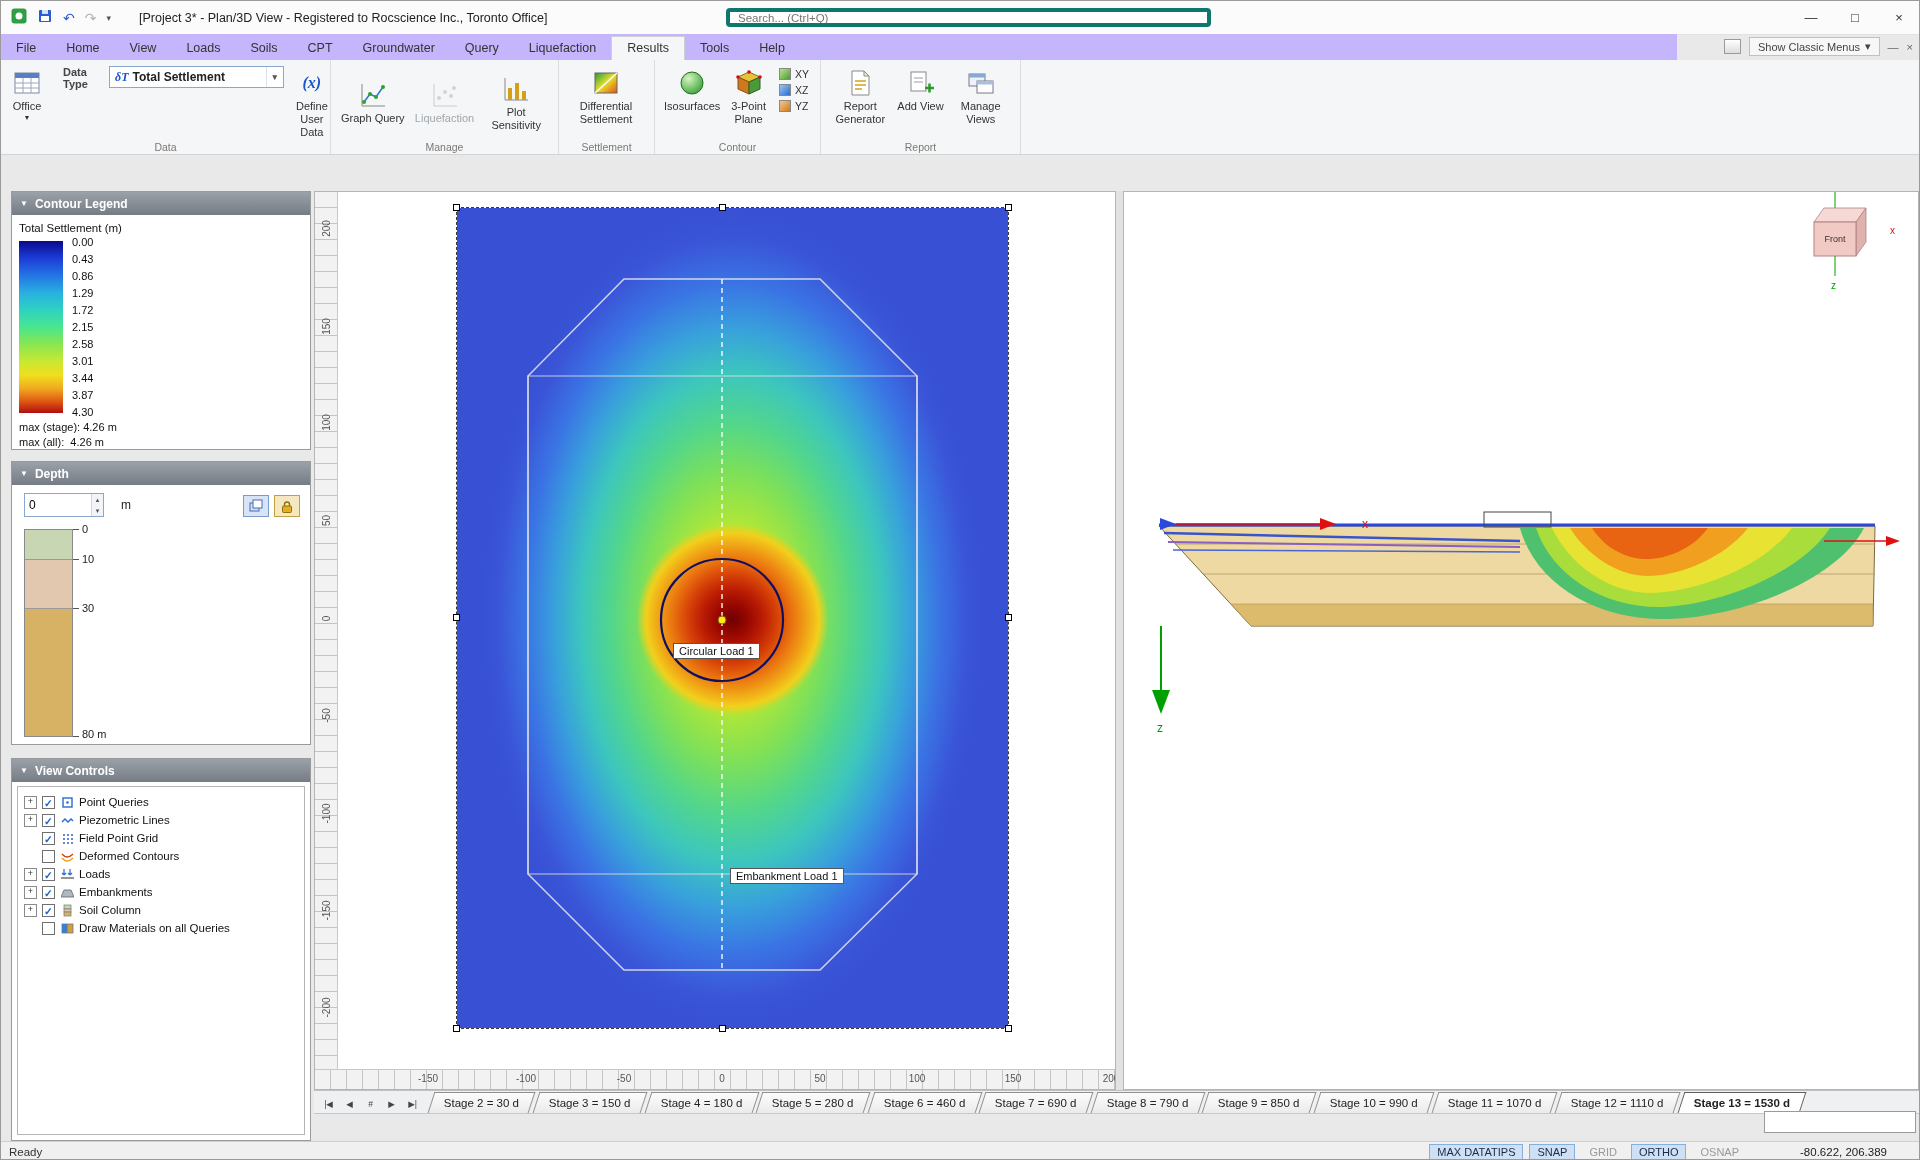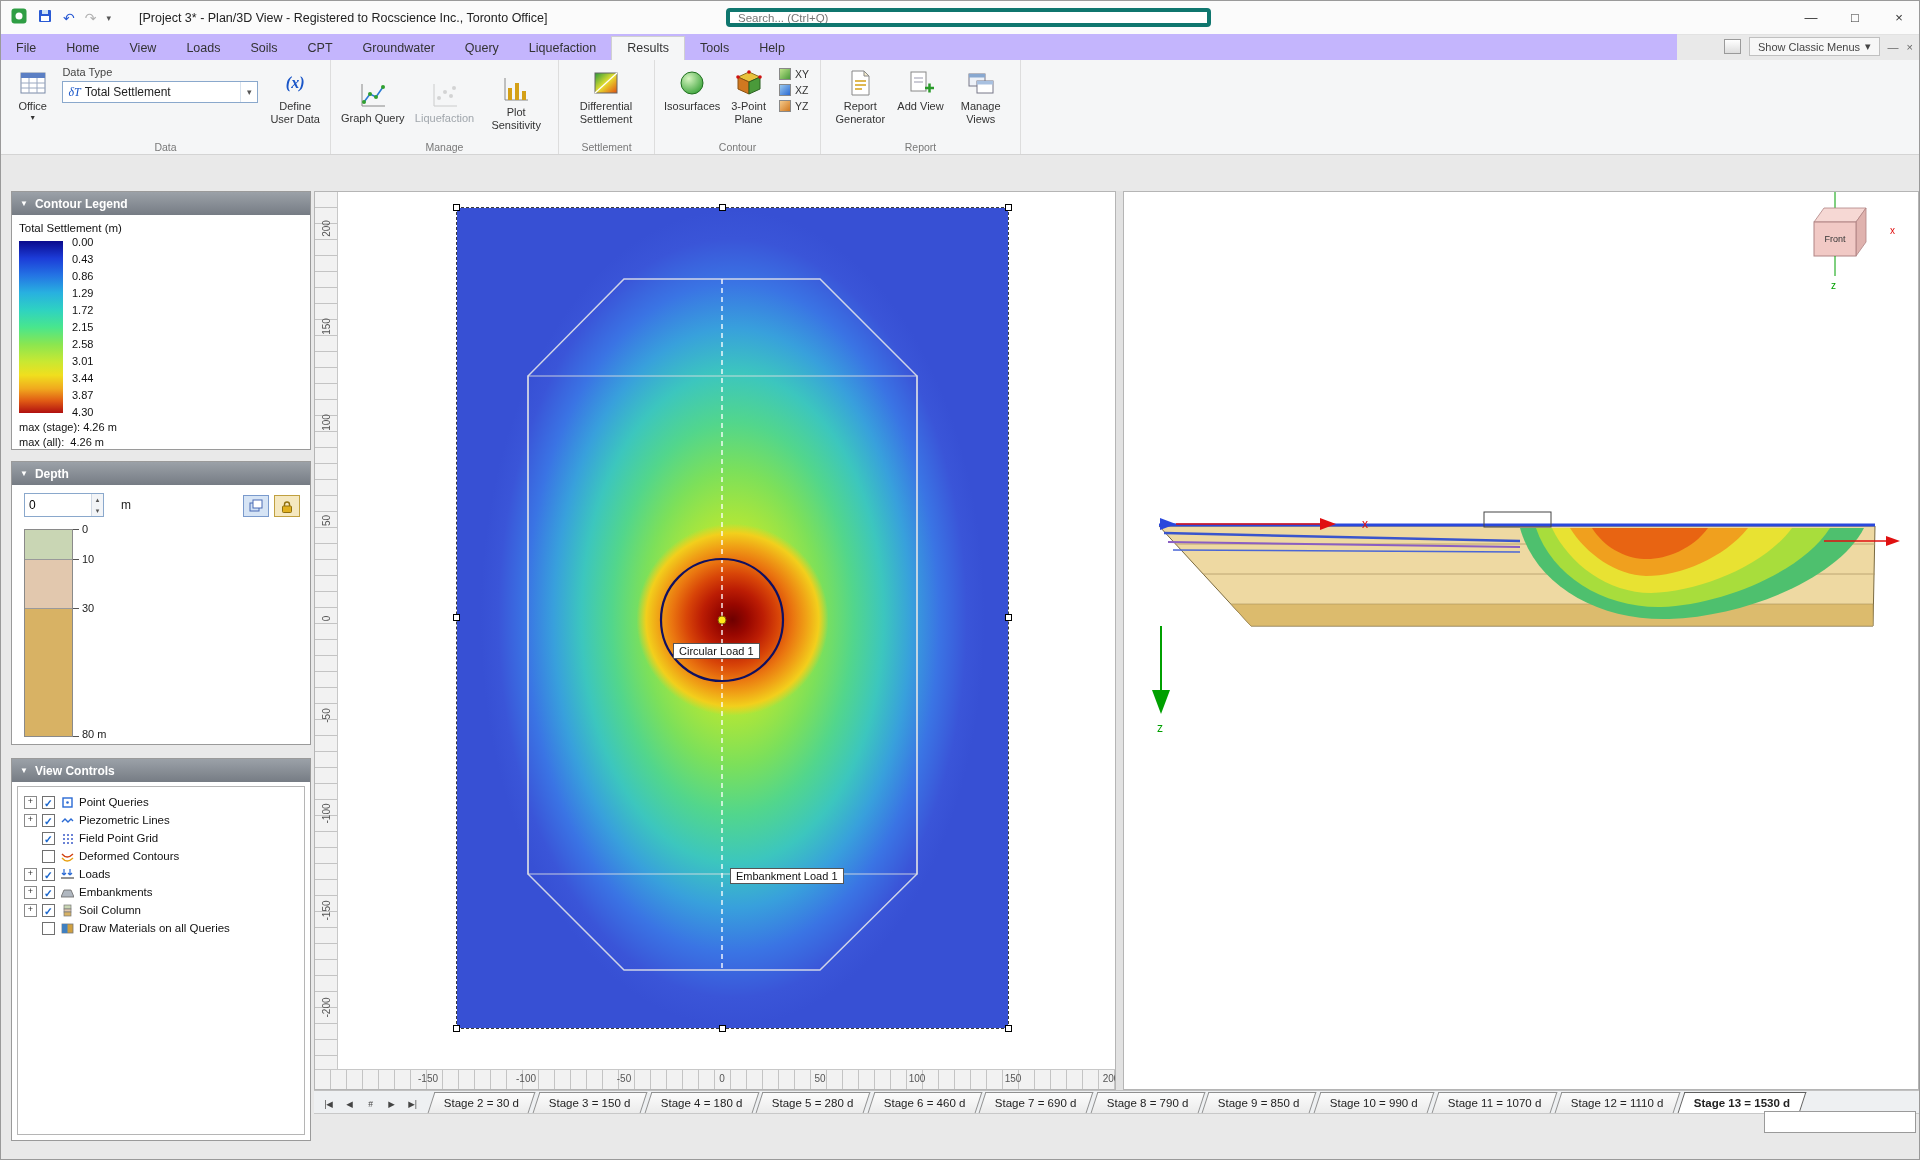--- a/index.html
+++ b/index.html
@@ -31,21 +31,21 @@
   .rgroup{position:relative;border-right:1px solid #ddd;padding:4px 8px 16px;display:flex;align-items:flex-start;gap:4px;box-sizing:border-box;}
   .rg-label{position:absolute;bottom:1px;left:0;right:0;text-align:center;font-size:10.5px;color:#797979;}
   .bigbtn{width:66px;display:flex;flex-direction:column;align-items:center;text-align:center;font-size:11px;color:#333;cursor:pointer;padding-top:1px;border:1px solid transparent;border-radius:2px;}
   .bigbtn .icon{width:34px;height:34px;display:flex;align-items:center;justify-content:center;}
   .bb-label{line-height:1.18;}
   .caret{font-size:7px;color:#333;margin-top:1px;}
   .bigbtn.disabled{cursor:default;}
   .bigbtn.disabled .bb-label{color:#a0a6ac;}
   .bigbtn.disabled .icon{opacity:.45;filter:grayscale(1);}
   .fx-icon{font-family:"Liberation Serif",serif;font-style:italic;font-weight:bold;font-size:16px;color:#1a56c8;}
-  .data-type-col{display:flex;flex-direction:column;margin:2px 6px 0 2px;}
+  .data-type-col{display:flex;margin:2px 6px 0 14px;font-weight:bold;}
   .dt-label{font-size:11px;color:#444;margin-bottom:3px;}
   .combo{width:196px;height:22px;border:1px solid #8aa8cc;background:#fff;display:flex;align-items:center;font-size:12px;color:#222;cursor:pointer;box-sizing:border-box;}
   .dt-prefix{font-family:"Liberation Serif",serif;font-style:italic;color:#1a56c8;font-size:12px;margin:0 4px 0 5px;}
   .combo-val{flex:1;}
   .combo-arrow{width:16px;text-align:center;color:#555;font-size:9px;border-left:1px solid #d8e2ee;align-self:stretch;display:flex;align-items:center;justify-content:center;}
   .xyz-stack{display:flex;flex-direction:column;gap:2px;margin-top:3px;}
   .xyz-item{display:flex;align-items:center;gap:4px;font-size:10.5px;color:#333;cursor:pointer;padding:1px 3px;}
   .xyz-icon{width:12px;height:12px;border:1px solid #888;box-sizing:border-box;}
   .xyz-icon.xy{background:linear-gradient(135deg,#bde38a,#4a9a3a);}
   .xyz-icon.xz{background:linear-gradient(135deg,#9ac8ee,#2a6ad4);}
@@ -652,14 +652,25 @@
       <div class="stage-tab">
           <span>Stage 12 = 1110 d</span>
         </div>
       <div class="stage-tab active">
           <span>Stage 13 = 1530 d</span>
         </div>
     </div>
   </div>
   <div id="coord-box"></div>
 
+  <div id="statusbar">
+    <span id="sb-ready">Ready</span>
+    <div id="sb-right">
+      <span class="toggle on">MAX DATATIPS</span>
+      <span class="toggle on">SNAP</span>
+      <span class="toggle">GRID</span>
+      <span class="toggle on">ORTHO</span>
+      <span class="toggle">OSNAP</span>
+      <span id="sb-coords">-80.622, 206.389</span>
+    </div>
+  </div>
 
 </div>
 
 </body></html>

